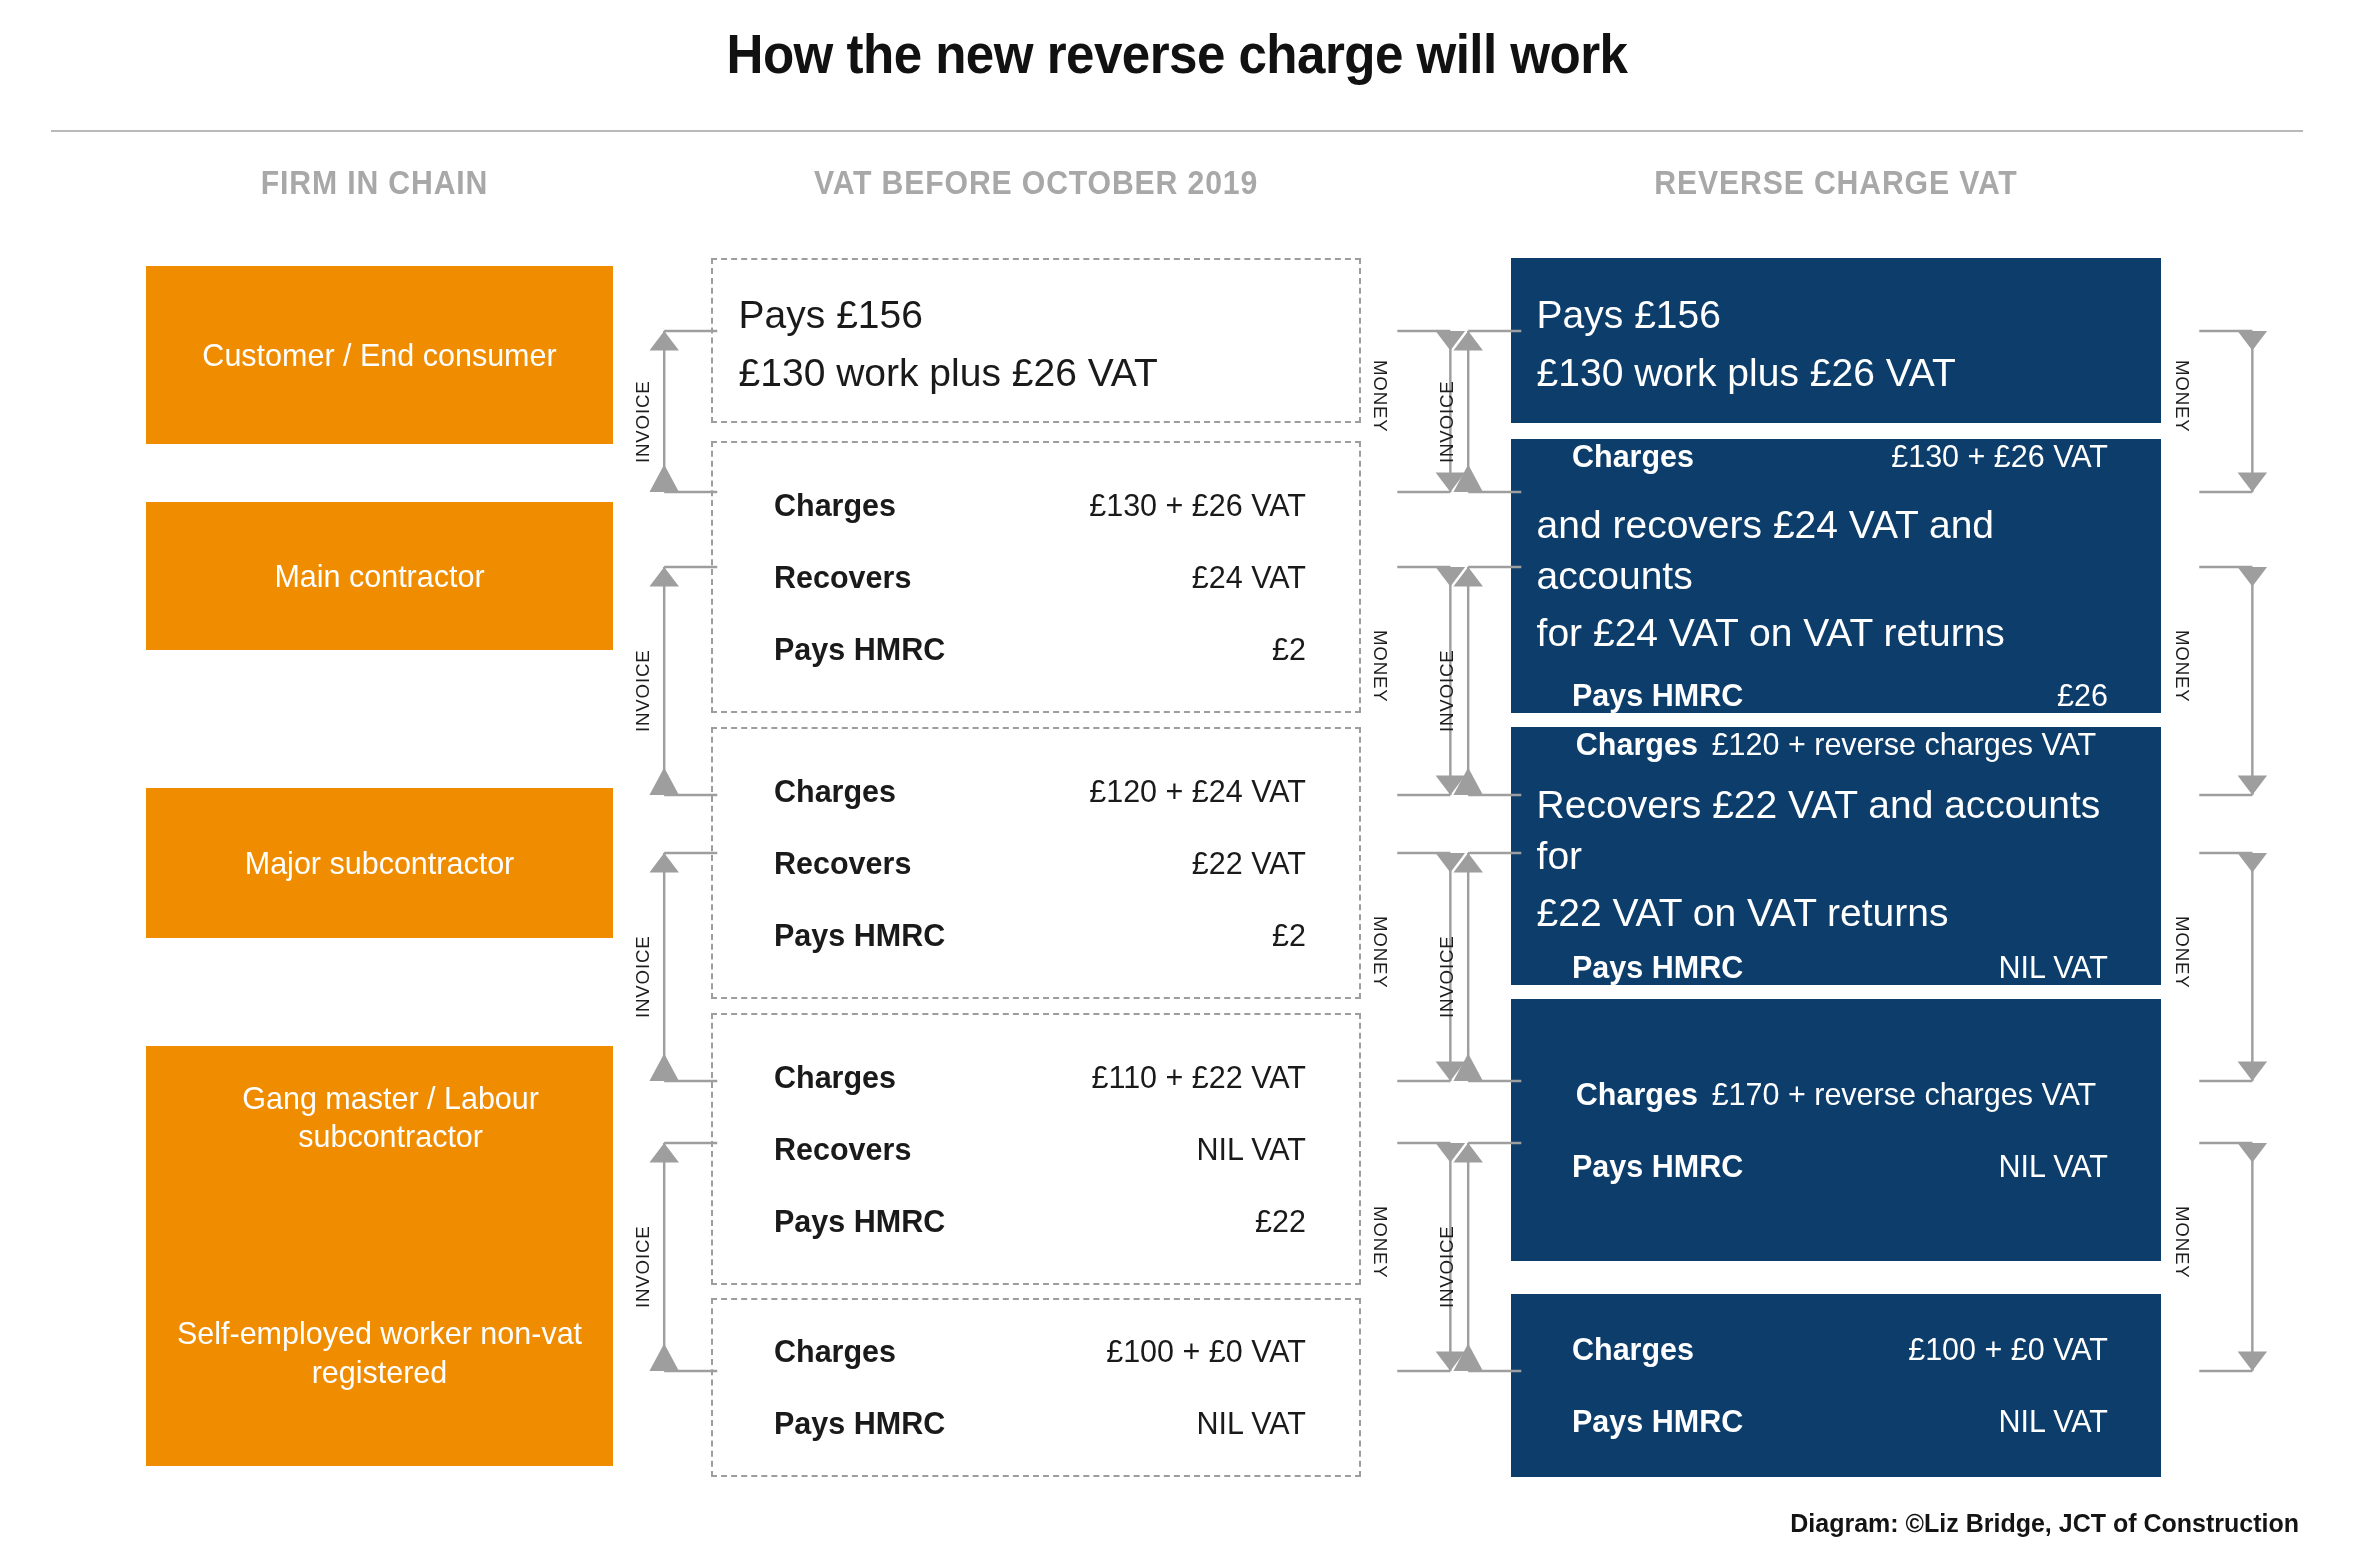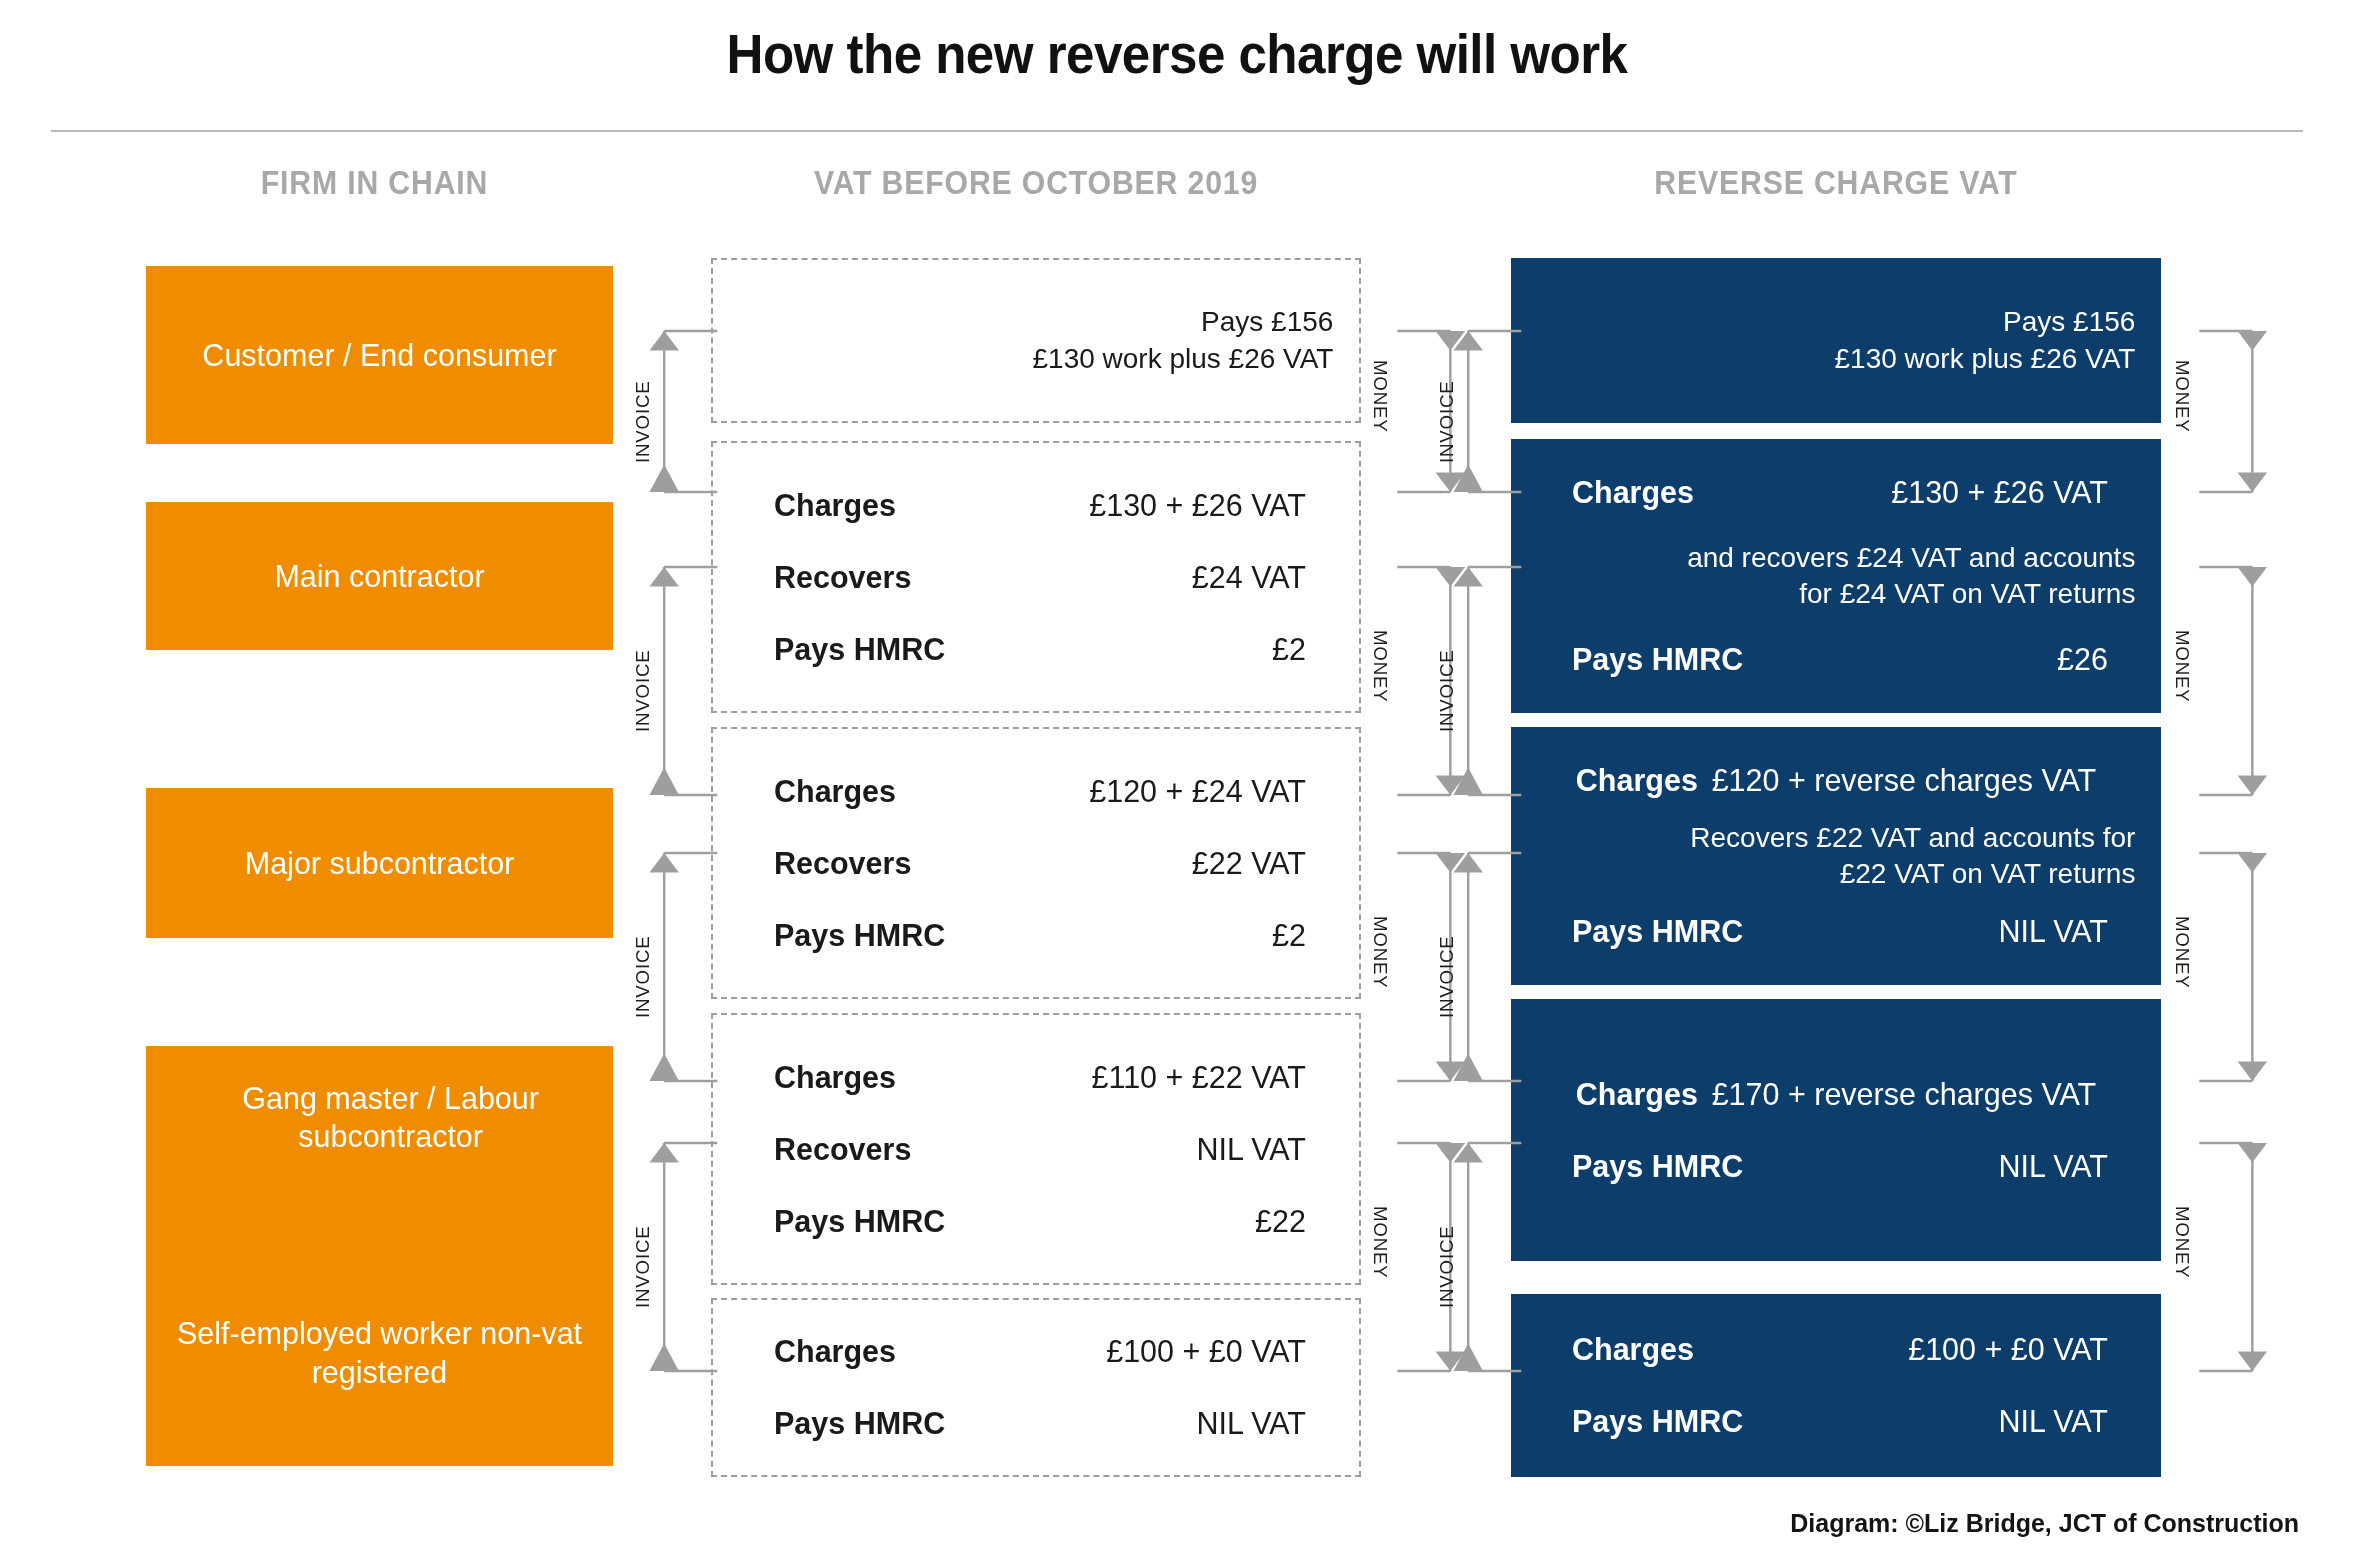--- a/index.html
+++ b/index.html
@@ -97,25 +97,26 @@
     box-sizing: border-box;
     background: #0C3D6B;
     color: #ffffff;
     display: flex;
     flex-direction: column;
     justify-content: center;
   }
 
   
   .ctr {
-    text-align: right;
-    font-size: 28px;
+    text-align: left;
+    font-size: 39px;
     font-weight: 400;
     line-height: 1.30;
     padding: 0 25.6px;
+    margin-top: 7px;
   }
 
   
   .row {
     display: flex;
     align-items: baseline;
     padding: 0 53px 0 61px;
     font-size: 30.5px;
   }
   .row .lbl {

